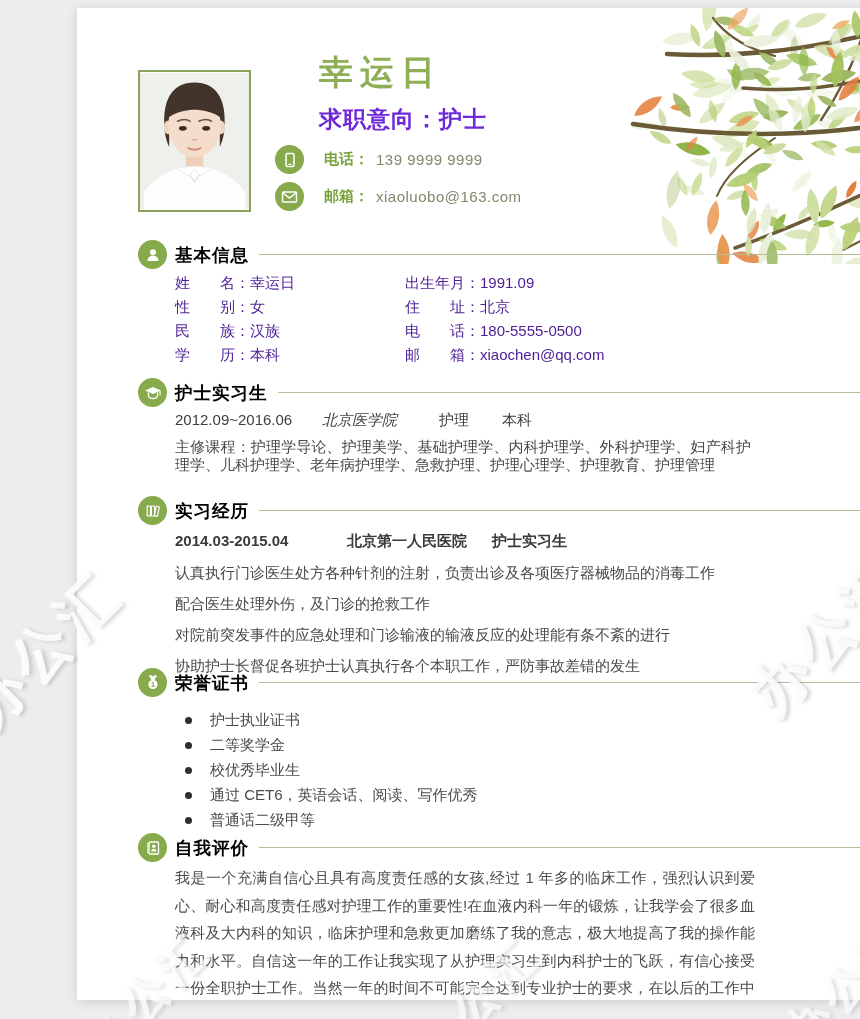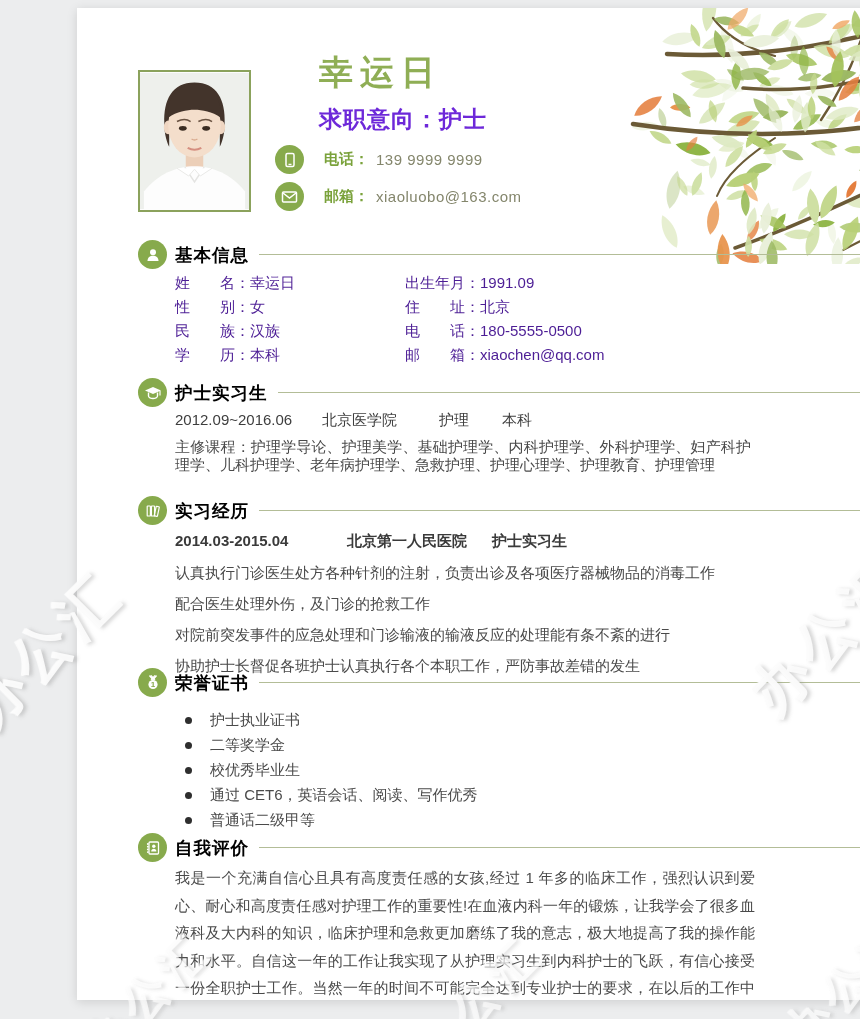--- a/index.html
+++ b/index.html
@@ -95,21 +95,21 @@
   }
   .info-col-left  { width:230px; }
   .info-col-right { flex:1; }
   .info-row { height:24px; line-height:24px; }
 
   .edu-row {
     position:absolute; left:98px; top:403px;
     display:flex; font-size:15px; color:#3e3e3e;
   }
   .edu-period { width:147px; }
-  .edu-school { width:117px; }
+  .edu-school { width:117px;font-style:italic; }
   .edu-major  { width:63px; }
   .courses {
     position:absolute; left:98px; top:430px; width:576px;
     font-size:15px; line-height:18px; color:#4a4a4a; text-align:justify;
   }
   .intern-row {
     position:absolute; left:98px; top:524px;
     display:flex; font-size:15px; font-weight:bold; color:#3a3a3a;justify-content:flex-end;
   }
   .intern-period { width:172px; }

